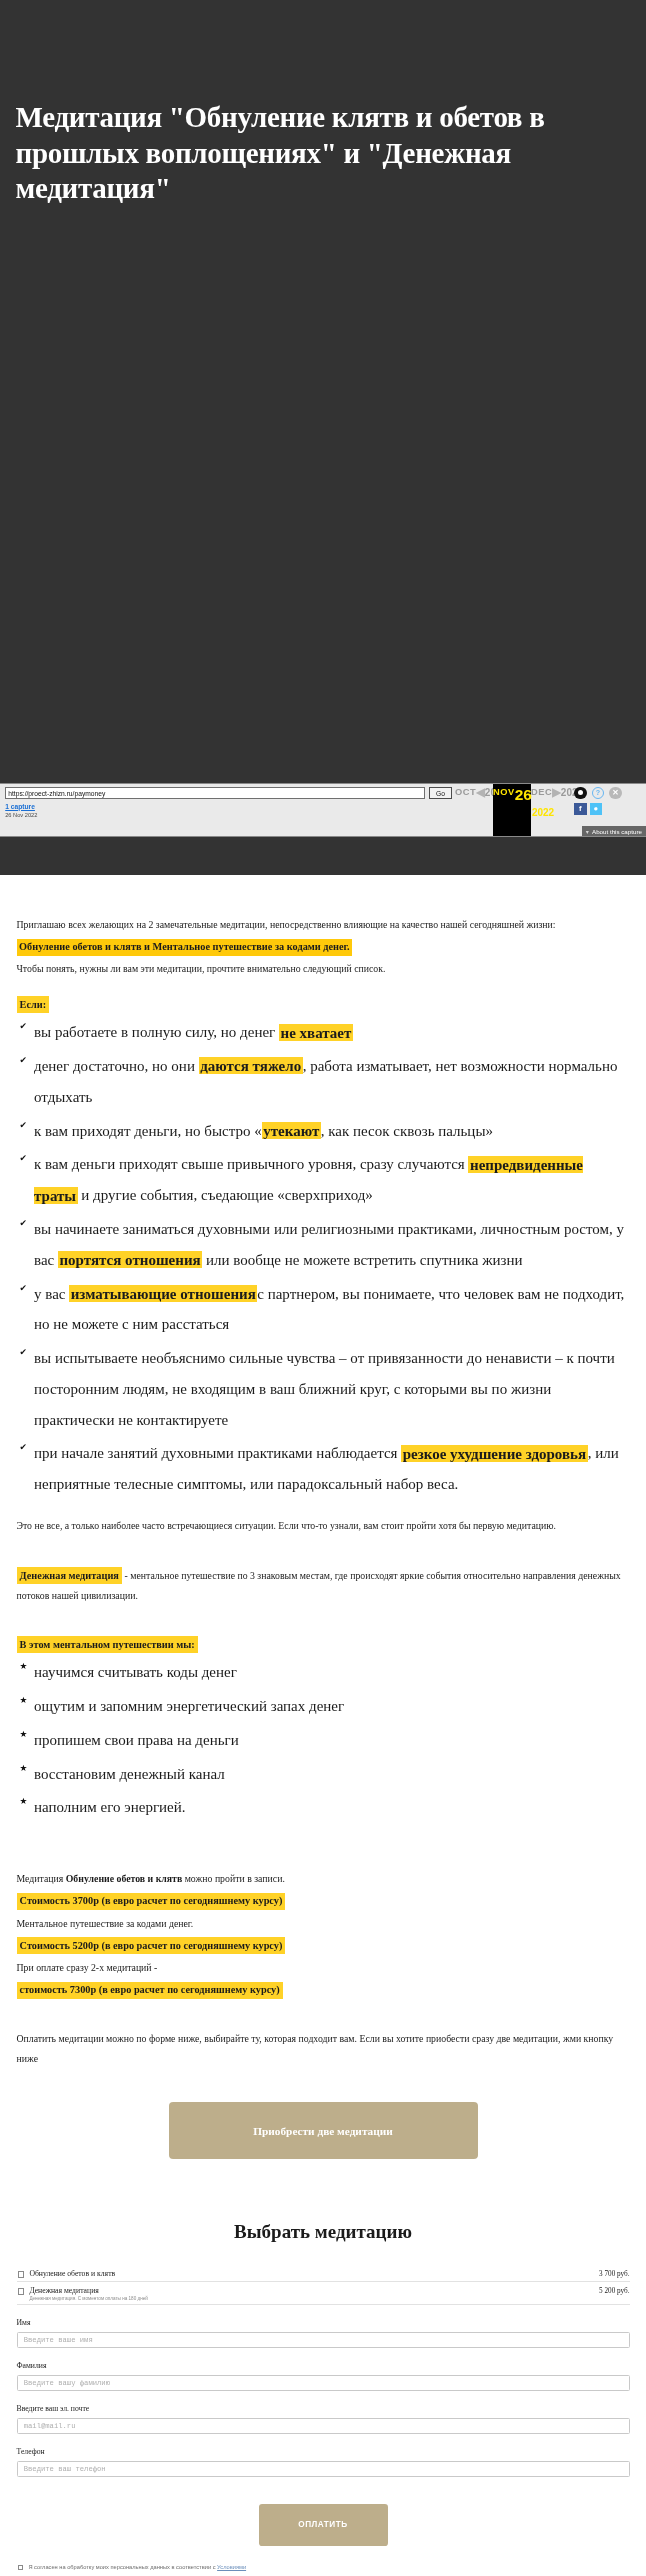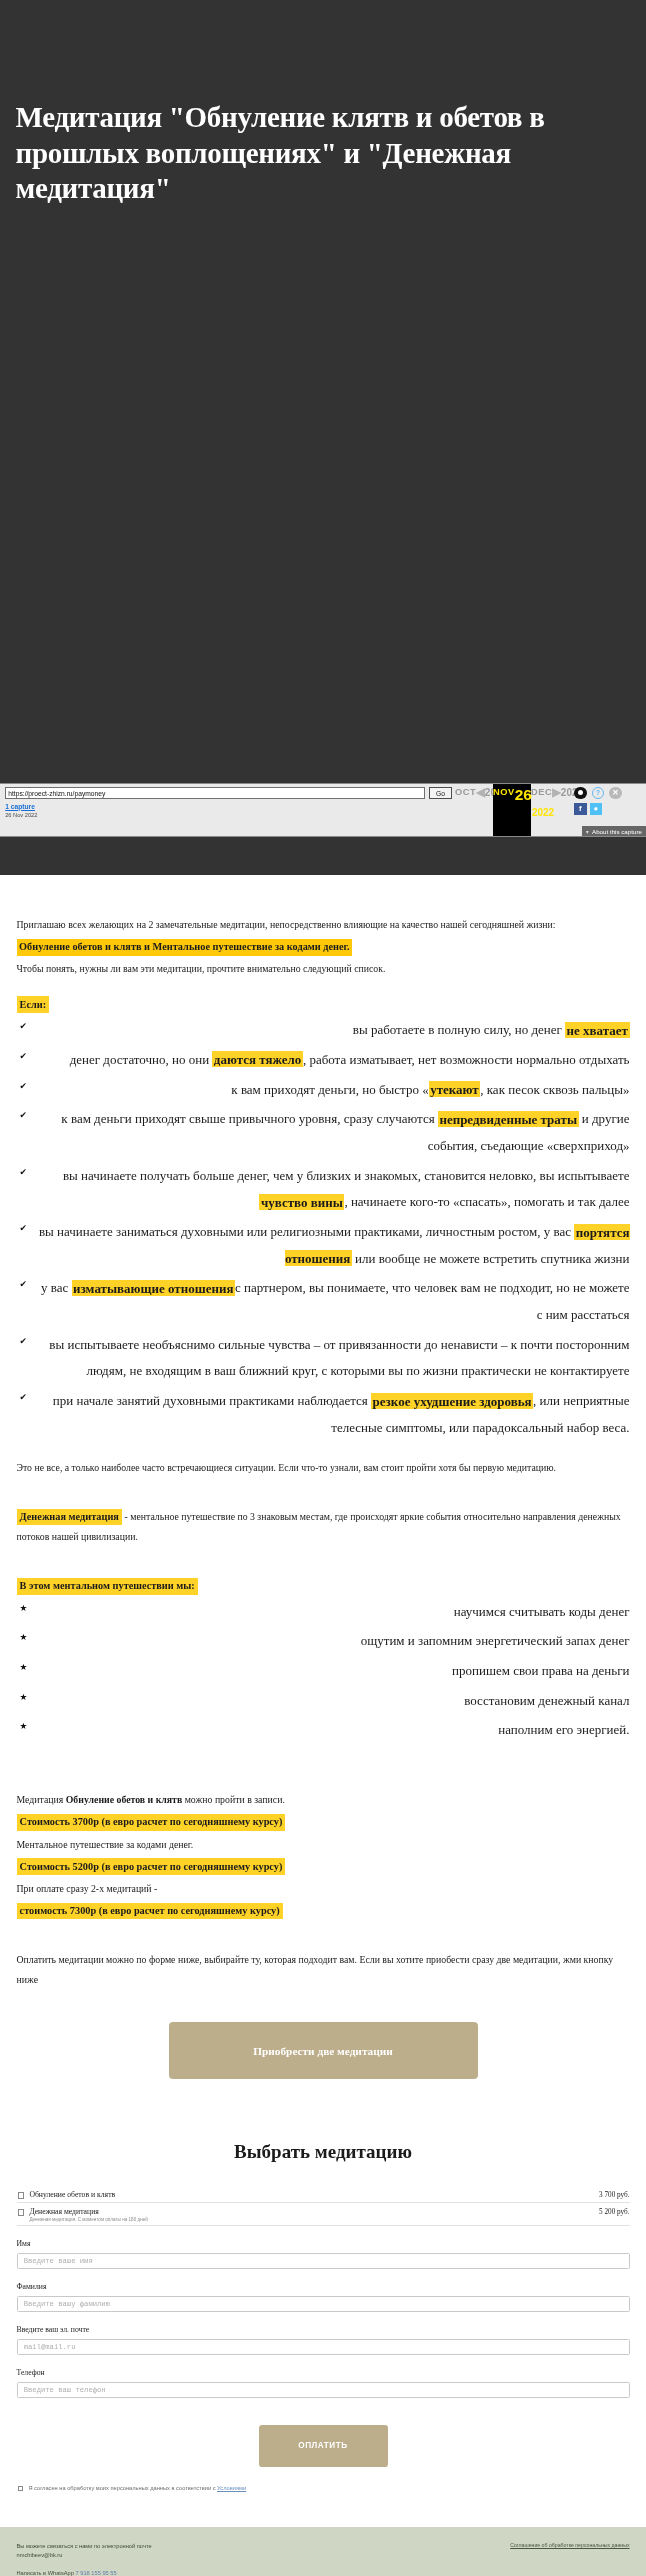--- a/index.html
+++ b/index.html
@@ -170,24 +170,23 @@
     font-weight:700;
     font-size:10.3px;
     padding:1.5px 3.1px;
     line-height:1.35;
   }
 
   ul.checks, ul.stars{list-style:none;margin:0;padding:0;}
   ul.checks > li, ul.stars > li{
     position:relative;
     padding-left:17.5px;
-    font-size:13px;
+    font-size:15px;
     line-height:2.05;
     margin-bottom:3.1px;
-    text-align:right;
   }
   ul.checks > li:before{
     content:"\2714";
     position:absolute;left:3.1px;top:0;
     font-size:8.8px;font-weight:700;color:#111;
     font-family:"DejaVu Sans", sans-serif;
   }
   ul.stars > li:before{
     content:"\2605";
     position:absolute;left:3.1px;top:0;
@@ -385,21 +384,20 @@
 
     <p class="p">
       <span class="tag">Если:</span>
     </p>
 
     <ul class="checks">
       <li><span>вы работаете в полную силу, но денег </span><span class="hl">не хватает</span><span></span></li>
       <li><span>денег достаточно, но они </span><span class="hl">даются тяжело</span><span>, работа изматывает, нет возможности нормально отдыхать</span></li>
       <li><span>к вам приходят деньги, но быстро «</span><span class="hl">утекают</span><span>, как песок сквозь пальцы»</span></li>
       <li><span>к вам деньги приходят свыше привычного уровня, сразу случаются </span><span class="hl">непредвиденные траты</span><span> и другие события, съедающие «сверхприход»</span></li>
-      <li><span> вы начинаете получать больше денег, чем у близких и знакомых, становится неловко, вы испытываете </span><span class="hl">чувство вины</span><span>, начинаете кого-то «спасать», помогать и так далее</span></li>
       <li><span>вы начинаете заниматься духовными или религиозными практиками, личностным ростом, у вас </span><span class="hl">портятся отношения</span><span> или вообще не можете встретить спутника жизни</span></li>
       <li><span>у вас </span><span class="hl">изматывающие отношения</span><span>с партнером, вы понимаете, что человек вам не подходит, но не можете с ним расстаться</span></li>
       <li><span>вы испытываете необъяснимо сильные чувства – от привязанности до ненависти – к почти посторонним людям, не входящим в ваш ближний круг, с которыми вы по жизни практически не контактируете</span></li>
       <li><span>при начале занятий духовными практиками наблюдается </span><span class="hl">резкое ухудшение здоровья</span><span>, или неприятные телесные симптомы, или парадоксальный набор веса.</span></li>
     </ul>
 
     <div class="spacer-sm"></div>
 
     <p class="p">Это не все, а только наиболее часто встречающиеся ситуации. Если что-то узнали, вам стоит пройти хотя бы первую медитацию.</p>
 

